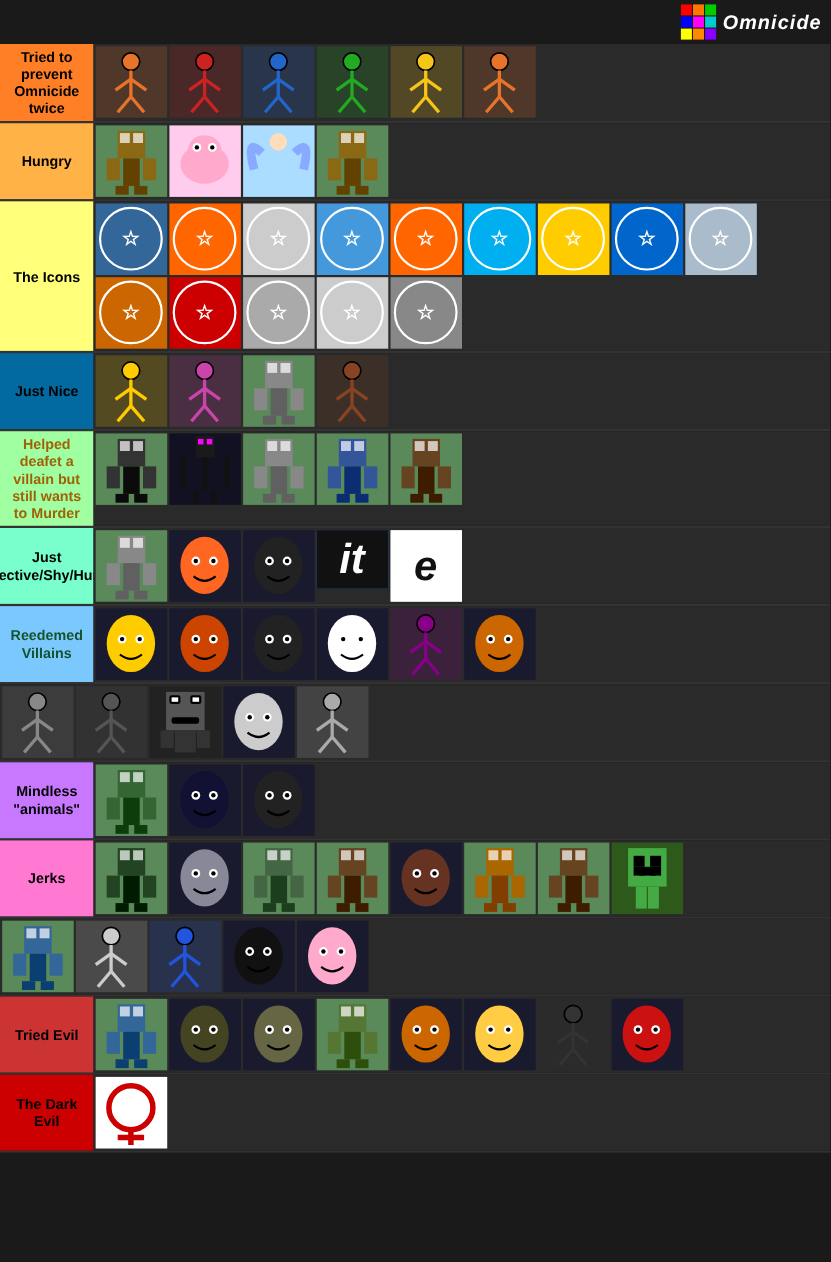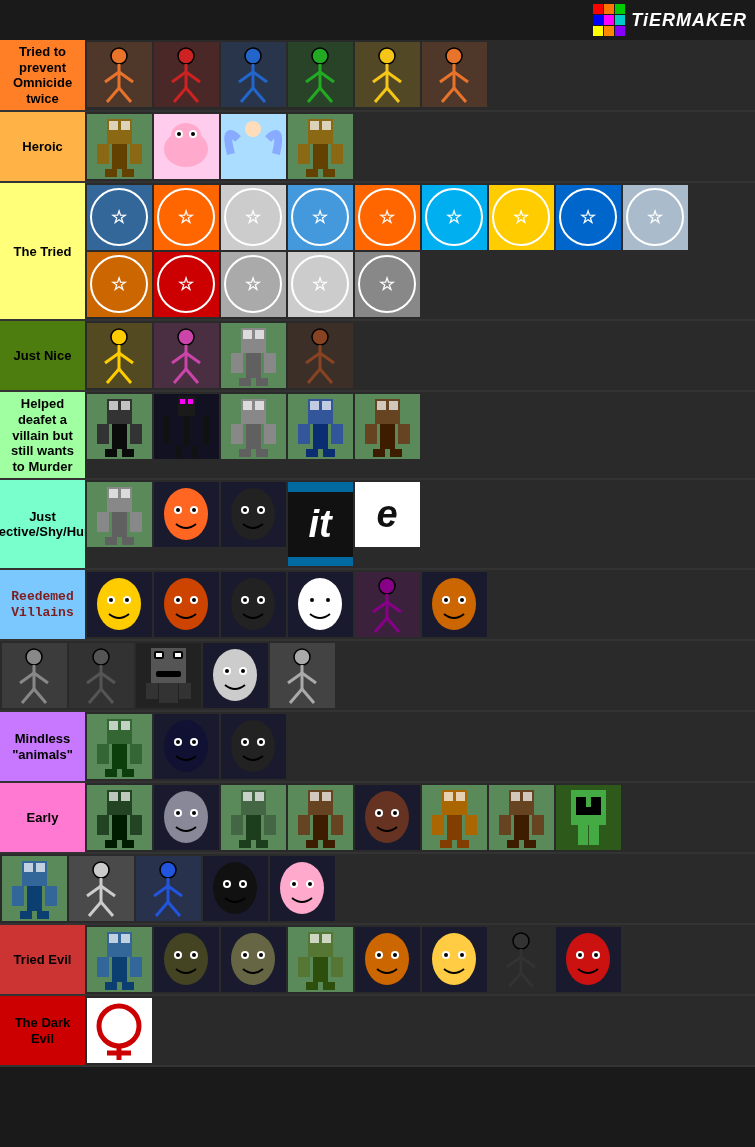--- a/index.html
+++ b/index.html
@@ -100,21 +100,21 @@
       <div class="logo-cell" style="background:#ff0000;"></div>
       <div class="logo-cell" style="background:#ff7700;"></div>
       <div class="logo-cell" style="background:#00cc00;"></div>
       <div class="logo-cell" style="background:#0000ff;"></div>
       <div class="logo-cell" style="background:#ff00ff;"></div>
       <div class="logo-cell" style="background:#00cccc;"></div>
       <div class="logo-cell" style="background:#ffff00;"></div>
       <div class="logo-cell" style="background:#ff8800;"></div>
       <div class="logo-cell" style="background:#8800ff;"></div>
     </div>
-    <span class="logo-text">TiERMAKER</span>
+    <span class="logo-text">Omnicide</span>
   </div>
 </div>
 
 <div class="tier-table" id="tier-table">
 <div class="tier-row">
       <div class="tier-label" style="background: rgb(255, 127, 39); color: rgb(0, 0, 0);">Tried to prevent Omnicide twice</div>
       <div class="tier-content">
         <div class="char-box" style="width: 65px; height: 65px; flex-shrink: 0; overflow: hidden; position: relative; background: rgba(232, 115, 42, 0.2);">
           <svg width="65" height="65" viewBox="0 0 65 65" xmlns="http://www.w3.org/2000/svg">
       <circle cx="32" cy="14" r="8" fill="#e8732a" stroke="#000" stroke-width="1.5"></circle>
@@ -171,21 +171,21 @@
       <line x1="32" y1="22" x2="32" y2="46" stroke="#e8732a" stroke-width="3"></line>
       <line x1="32" y1="30" x2="18" y2="40" stroke="#e8732a" stroke-width="3"></line>
       <line x1="32" y1="30" x2="46" y2="40" stroke="#e8732a" stroke-width="3"></line>
       <line x1="32" y1="46" x2="20" y2="60" stroke="#e8732a" stroke-width="3"></line>
       <line x1="32" y1="46" x2="44" y2="60" stroke="#e8732a" stroke-width="3"></line>
     </svg>
         </div>
       </div>
     </div>
     <div class="tier-row">
-      <div class="tier-label" style="background: rgb(255, 179, 71); color: rgb(0, 0, 0);">Heroic</div>
+      <div class="tier-label" style="background: rgb(255, 179, 71); color: rgb(0, 0, 0);">Hungry</div>
       <div class="tier-content">
         <div class="char-box" style="width: 65px; height: 65px; flex-shrink: 0; overflow: hidden; position: relative; background: rgb(90, 138, 90);">
           <svg width="65" height="65" viewBox="0 0 65 65" xmlns="http://www.w3.org/2000/svg">
       <rect x="20" y="5" width="25" height="25" fill="#8B6914"></rect>
       <rect x="22" y="7" width="9" height="9" fill="#fff" opacity="0.7"></rect>
       <rect x="34" y="7" width="9" height="9" fill="#fff" opacity="0.7"></rect>
       <rect x="25" y="30" width="15" height="25" fill="#634100"></rect>
       <rect x="10" y="30" width="12" height="20" fill="#8B6914"></rect>
       <rect x="43" y="30" width="12" height="20" fill="#8B6914"></rect>
       <rect x="18" y="55" width="12" height="8" fill="#634100"></rect>
@@ -218,21 +218,21 @@
       <rect x="25" y="30" width="15" height="25" fill="#634100"></rect>
       <rect x="10" y="30" width="12" height="20" fill="#8B6914"></rect>
       <rect x="43" y="30" width="12" height="20" fill="#8B6914"></rect>
       <rect x="18" y="55" width="12" height="8" fill="#634100"></rect>
       <rect x="35" y="55" width="12" height="8" fill="#634100"></rect>
     </svg>
         </div>
       </div>
     </div>
     <div class="tier-row">
-      <div class="tier-label" style="background: rgb(255, 255, 122); color: rgb(0, 0, 0);">The Tried</div>
+      <div class="tier-label" style="background: rgb(255, 255, 122); color: rgb(0, 0, 0);">The Icons</div>
       <div class="tier-content">
         <div class="char-box" style="width: 65px; height: 65px; flex-shrink: 0; overflow: hidden; position: relative; background: rgb(51, 102, 153);">
           <svg width="65" height="65" viewBox="0 0 65 65" xmlns="http://www.w3.org/2000/svg">
       <circle cx="32" cy="32" r="28" fill="#336699" stroke="#fff" stroke-width="2"></circle>
       <text x="32" y="38" text-anchor="middle" font-size="18" fill="white" font-weight="bold">☆</text>
     </svg>
         </div>
         <div class="char-box" style="width: 65px; height: 65px; flex-shrink: 0; overflow: hidden; position: relative; background: rgb(255, 102, 0);">
           <svg width="65" height="65" viewBox="0 0 65 65" xmlns="http://www.w3.org/2000/svg">
       <circle cx="32" cy="32" r="28" fill="#ff6600" stroke="#fff" stroke-width="2"></circle>
@@ -307,21 +307,21 @@
         </div>
         <div class="char-box" style="width: 65px; height: 65px; flex-shrink: 0; overflow: hidden; position: relative; background: rgb(136, 136, 136);">
           <svg width="65" height="65" viewBox="0 0 65 65" xmlns="http://www.w3.org/2000/svg">
       <circle cx="32" cy="32" r="28" fill="#888888" stroke="#fff" stroke-width="2"></circle>
       <text x="32" y="38" text-anchor="middle" font-size="18" fill="white" font-weight="bold">☆</text>
     </svg>
         </div>
       </div>
     </div>
     <div class="tier-row">
-      <div class="tier-label" style="background: #4d7c0f; color: rgb(0, 0, 0);">Just Nice</div>
+      <div class="tier-label" style="background: #0369a1; color: rgb(0, 0, 0);">Just Nice</div>
       <div class="tier-content">
         <div class="char-box" style="width: 65px; height: 65px; flex-shrink: 0; overflow: hidden; position: relative; background: rgba(255, 204, 0, 0.2);">
           <svg width="65" height="65" viewBox="0 0 65 65" xmlns="http://www.w3.org/2000/svg">
       <circle cx="32" cy="14" r="8" fill="#ffcc00" stroke="#000" stroke-width="1.5"></circle>
       <line x1="32" y1="22" x2="32" y2="46" stroke="#ffcc00" stroke-width="3"></line>
       <line x1="32" y1="30" x2="18" y2="40" stroke="#ffcc00" stroke-width="3"></line>
       <line x1="32" y1="30" x2="46" y2="40" stroke="#ffcc00" stroke-width="3"></line>
       <line x1="32" y1="46" x2="20" y2="60" stroke="#ffcc00" stroke-width="3"></line>
       <line x1="32" y1="46" x2="44" y2="60" stroke="#ffcc00" stroke-width="3"></line>
     </svg>
@@ -354,21 +354,21 @@
       <line x1="32" y1="22" x2="32" y2="46" stroke="#884422" stroke-width="3"></line>
       <line x1="32" y1="30" x2="18" y2="40" stroke="#884422" stroke-width="3"></line>
       <line x1="32" y1="30" x2="46" y2="40" stroke="#884422" stroke-width="3"></line>
       <line x1="32" y1="46" x2="20" y2="60" stroke="#884422" stroke-width="3"></line>
       <line x1="32" y1="46" x2="44" y2="60" stroke="#884422" stroke-width="3"></line>
     </svg>
         </div>
       </div>
     </div>
     <div class="tier-row">
-      <div class="tier-label" style="background: rgb(160, 255, 160); color: #000000;">Helped deafet a villain but still wants to Murder</div>
+      <div class="tier-label" style="background: rgb(160, 255, 160); color: #a16207;">Helped deafet a villain but still wants to Murder</div>
       <div class="tier-content">
         <div class="char-box" style="width: 65px; height: 65px; flex-shrink: 0; overflow: hidden; position: relative; background: rgb(90, 138, 90);">
           <svg width="65" height="65" viewBox="0 0 65 65" xmlns="http://www.w3.org/2000/svg">
       <rect x="20" y="5" width="25" height="25" fill="#333333"></rect>
       <rect x="22" y="7" width="9" height="9" fill="#fff" opacity="0.7"></rect>
       <rect x="34" y="7" width="9" height="9" fill="#fff" opacity="0.7"></rect>
       <rect x="25" y="30" width="15" height="25" fill="#0b0b0b"></rect>
       <rect x="10" y="30" width="12" height="20" fill="#333333"></rect>
       <rect x="43" y="30" width="12" height="20" fill="#333333"></rect>
       <rect x="18" y="55" width="12" height="8" fill="#0b0b0b"></rect>
@@ -453,36 +453,36 @@
         <div class="char-box" style="width: 65px; height: 65px; flex-shrink: 0; overflow: hidden; position: relative; background: rgb(26, 26, 46);">
           <svg width="65" height="65" viewBox="0 0 65 65" xmlns="http://www.w3.org/2000/svg">
       <ellipse cx="32" cy="32" rx="22" ry="26" fill="#222222"></ellipse>
       <circle cx="24" cy="28" r="4" fill="#fff"></circle>
       <circle cx="40" cy="28" r="4" fill="#fff"></circle>
       <circle cx="24" cy="28" r="2" fill="#000"></circle>
       <circle cx="40" cy="28" r="2" fill="#000"></circle>
       <path d="M 22 42 Q 32 50 42 42" stroke="#000" stroke-width="2" fill="none"></path>
     </svg>
         </div>
-        <div class="char-box" style="width: 65px; height: 84px; flex-shrink: 0; overflow: hidden; position: relative; background: #0369a1;">
+        <div class="char-box" style="width: 65px; height: 53px; flex-shrink: 0; overflow: hidden; position: relative; background: #1d4ed8;">
           <svg width="65" height="65" viewBox="0 0 65 65" xmlns="http://www.w3.org/2000/svg">
       <rect x="0" y="0" width="65" height="65" fill="#111"></rect>
       <text x="32" y="45" text-anchor="middle" font-size="38" fill="#fff" font-style="italic" font-weight="bold">it</text>
     </svg>
         </div>
         <div class="char-box" style="width: 65px; height: 65px; flex-shrink: 0; overflow: hidden; position: relative; background: rgb(255, 255, 255);">
           <svg width="65" height="65" viewBox="0 0 65 65" xmlns="http://www.w3.org/2000/svg">
       <rect x="0" y="0" width="65" height="65" fill="#fff"></rect>
       <text x="32" y="45" text-anchor="middle" font-size="38" fill="#111" font-style="italic" font-weight="bold">e</text>
     </svg>
         </div>
       </div>
     </div>
     <div class="tier-row">
-      <div class="tier-label" style="background: rgb(123, 200, 255); color: #7f1d1d; font-family: Liberation Mono, monospace;">Reedemed Villains</div>
+      <div class="tier-label" style="background: rgb(123, 200, 255); color: #14532d;">Reedemed Villains</div>
       <div class="tier-content">
         <div class="char-box" style="width: 65px; height: 65px; flex-shrink: 0; overflow: hidden; position: relative; background: rgb(26, 26, 46);">
           <svg width="65" height="65" viewBox="0 0 65 65" xmlns="http://www.w3.org/2000/svg">
       <ellipse cx="32" cy="32" rx="22" ry="26" fill="#ffcc00"></ellipse>
       <circle cx="24" cy="28" r="4" fill="#fff"></circle>
       <circle cx="40" cy="28" r="4" fill="#fff"></circle>
       <circle cx="24" cy="28" r="2" fill="#000"></circle>
       <circle cx="40" cy="28" r="2" fill="#000"></circle>
       <path d="M 22 42 Q 32 50 42 42" stroke="#000" stroke-width="2" fill="none"></path>
     </svg>
@@ -627,21 +627,21 @@
       <circle cx="24" cy="28" r="4" fill="#fff"></circle>
       <circle cx="40" cy="28" r="4" fill="#fff"></circle>
       <circle cx="24" cy="28" r="2" fill="#000"></circle>
       <circle cx="40" cy="28" r="2" fill="#000"></circle>
       <path d="M 22 42 Q 32 50 42 42" stroke="#000" stroke-width="2" fill="none"></path>
     </svg>
         </div>
       </div>
     </div>
     <div class="tier-row">
-      <div class="tier-label" style="background: rgb(255, 120, 210); color: rgb(0, 0, 0);">Early</div>
+      <div class="tier-label" style="background: rgb(255, 120, 210); color: rgb(0, 0, 0);">Jerks</div>
       <div class="tier-content">
         <div class="char-box" style="width: 65px; height: 65px; flex-shrink: 0; overflow: hidden; position: relative; background: rgb(90, 138, 90);">
           <svg width="65" height="65" viewBox="0 0 65 65" xmlns="http://www.w3.org/2000/svg">
       <rect x="20" y="5" width="25" height="25" fill="#224422"></rect>
       <rect x="22" y="7" width="9" height="9" fill="#fff" opacity="0.7"></rect>
       <rect x="34" y="7" width="9" height="9" fill="#fff" opacity="0.7"></rect>
       <rect x="25" y="30" width="15" height="25" fill="#001c00"></rect>
       <rect x="10" y="30" width="12" height="20" fill="#224422"></rect>
       <rect x="43" y="30" width="12" height="20" fill="#224422"></rect>
       <rect x="18" y="55" width="12" height="8" fill="#001c00"></rect>

